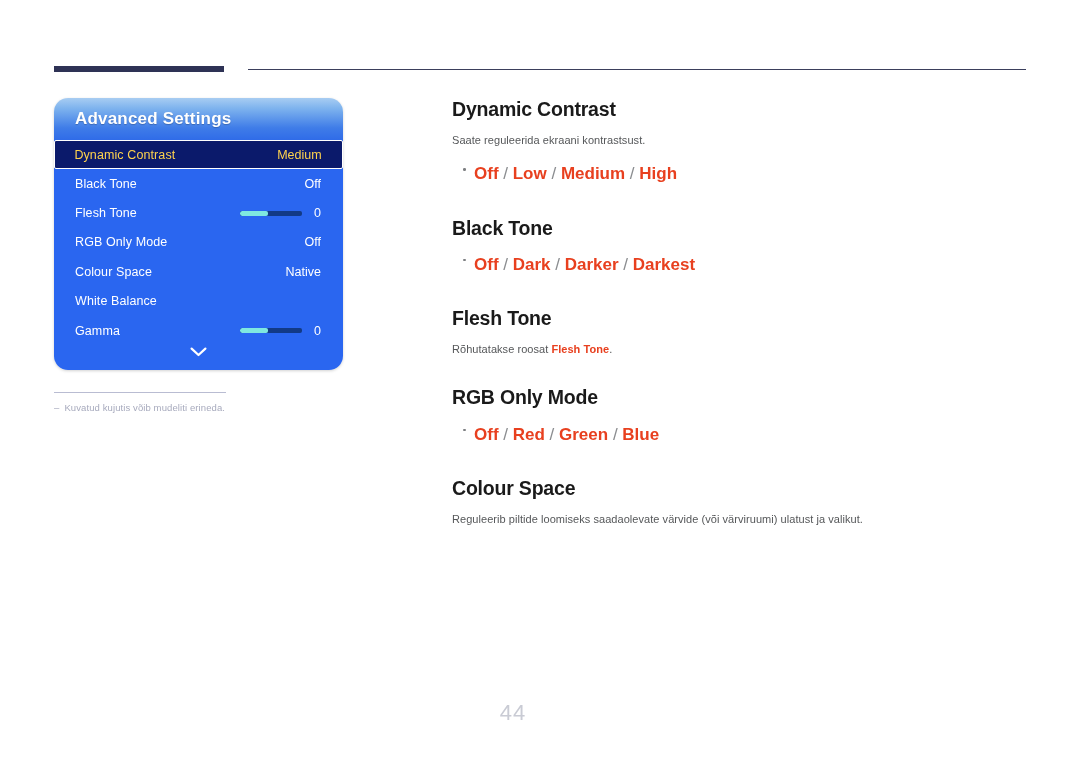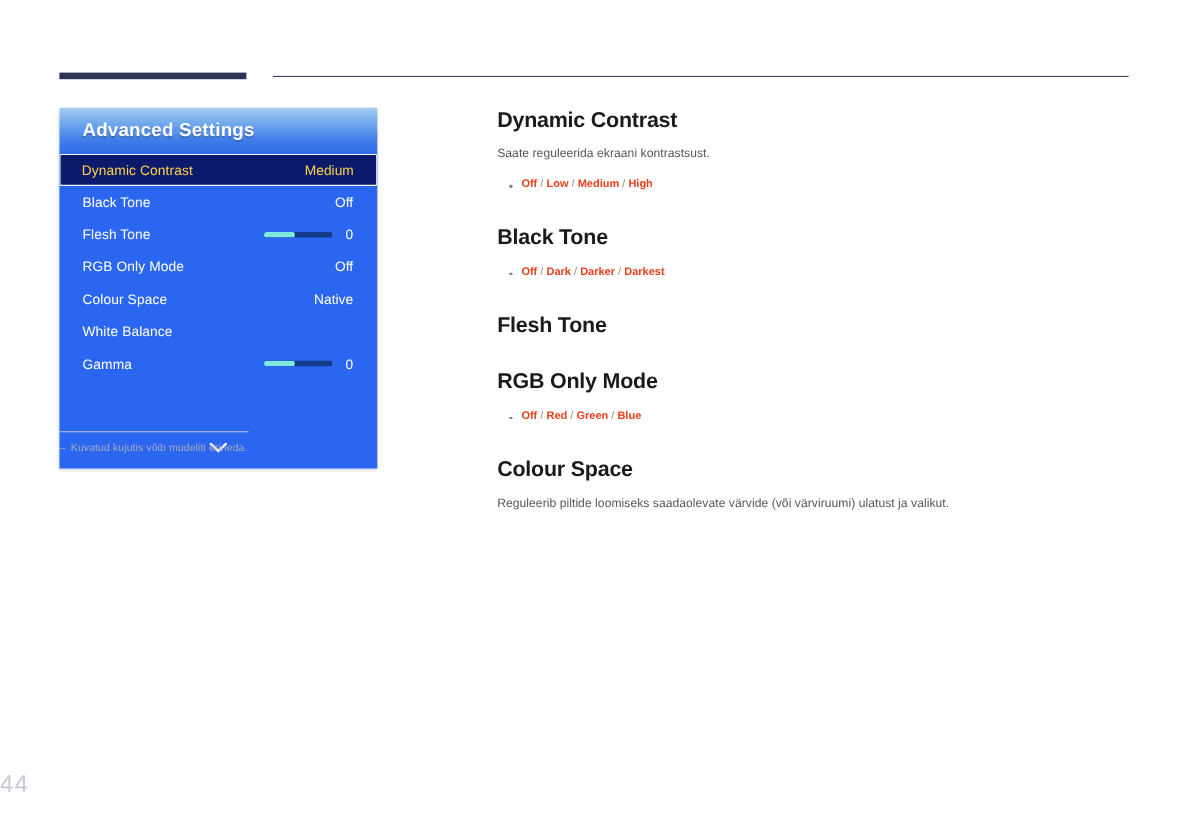--- a/index.html
+++ b/index.html
@@ -39,22 +39,22 @@
     height: 1px;
     background: #3b3f5c;
   }
 
   
   .osd-panel {
     position: absolute;
     left: 54px;
     top: 98px;
     width: 289px;
-    height: 328px;
-    border-radius: 0;
+    height: 272px;
+    border-radius: 14px;
     background:
       linear-gradient(to bottom,
         #a8cdf2 0px,
         #7fb4ee 10px,
         #3f7ce8 30px,
         #2a66e8 46px,
         #2a66f0 60px,
         #2a66f0 100%);
     box-shadow: 0 1px 3px rgba(0,0,0,0.18);
     overflow: hidden;
@@ -201,21 +201,21 @@
     font-weight: bold;
   }
   .bullets {
     margin: 6px 0 0 0;
     padding: 0;
     list-style: none;
   }
   .bullets li {
     position: relative;
     padding-left: 22px;
-    font-size: 10px;
+    font-size: 17px;
     line-height: 1.6;
     color: #7d7f82;
     margin-top: 11px;
   }
   .bullets li:before {
     content: "";
     position: absolute;
     left: 11px;
     top: 8px;
     width: 2.5px;
@@ -234,21 +234,21 @@
 
   .gap-lg { height: 29px; }
   .gap-md { height: 28px; }
 
   
   .page-number {
     position: absolute;
     left: 0;
     top: 700px;
     width: 1026px;
-    text-align: left;
+    text-align: center;
     font-size: 22px;
     color: #c9cbd4;
     letter-spacing: 1px;
   }
 </style>
 </head>
 <body>
 
 <div class="header-rules">
   <div class="rule-thick"></div>
@@ -323,20 +323,21 @@
     <div class="gap-lg"></div>
     <div class="section">
       <h2>Black Tone</h2>
       <ul class="bullets">
         <li><span class="opt">Off</span><span class="sep"> / </span><span class="opt">Dark</span><span class="sep"> / </span><span class="opt">Darker</span><span class="sep"> / </span><span class="opt">Darkest</span></li>
       </ul>
     </div>
     <div class="gap-lg"></div>
     <div class="section">
       <h2>Flesh Tone</h2>
+      <p class="desc"><span>Rõhutatakse roosat </span><span class="hl">Flesh Tone</span><span>.</span></p>
     </div>
     <div class="gap-md"></div>
     <div class="section">
       <h2>RGB Only Mode</h2>
       <ul class="bullets">
         <li><span class="opt">Off</span><span class="sep"> / </span><span class="opt">Red</span><span class="sep"> / </span><span class="opt">Green</span><span class="sep"> / </span><span class="opt">Blue</span></li>
       </ul>
     </div>
     <div class="gap-lg"></div>
     <div class="section">

